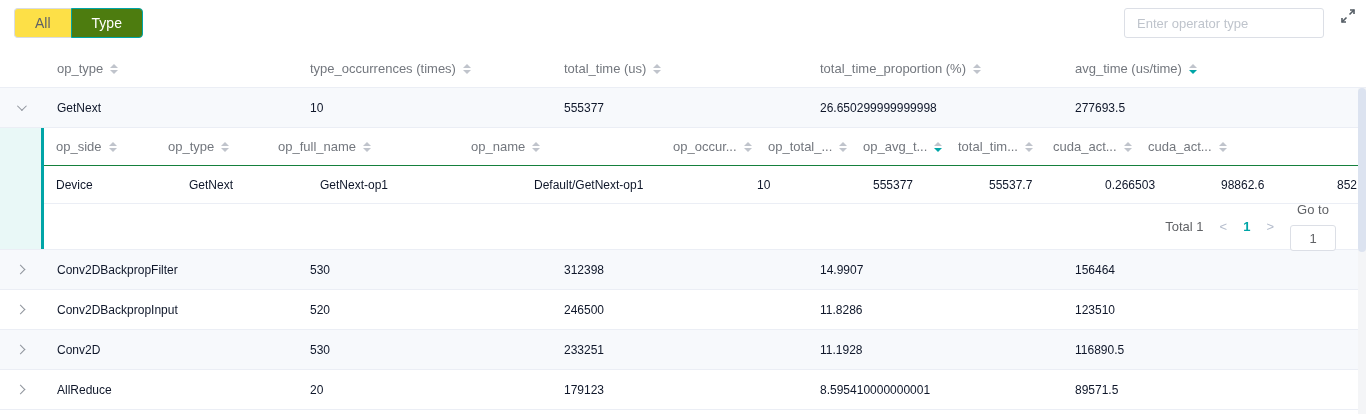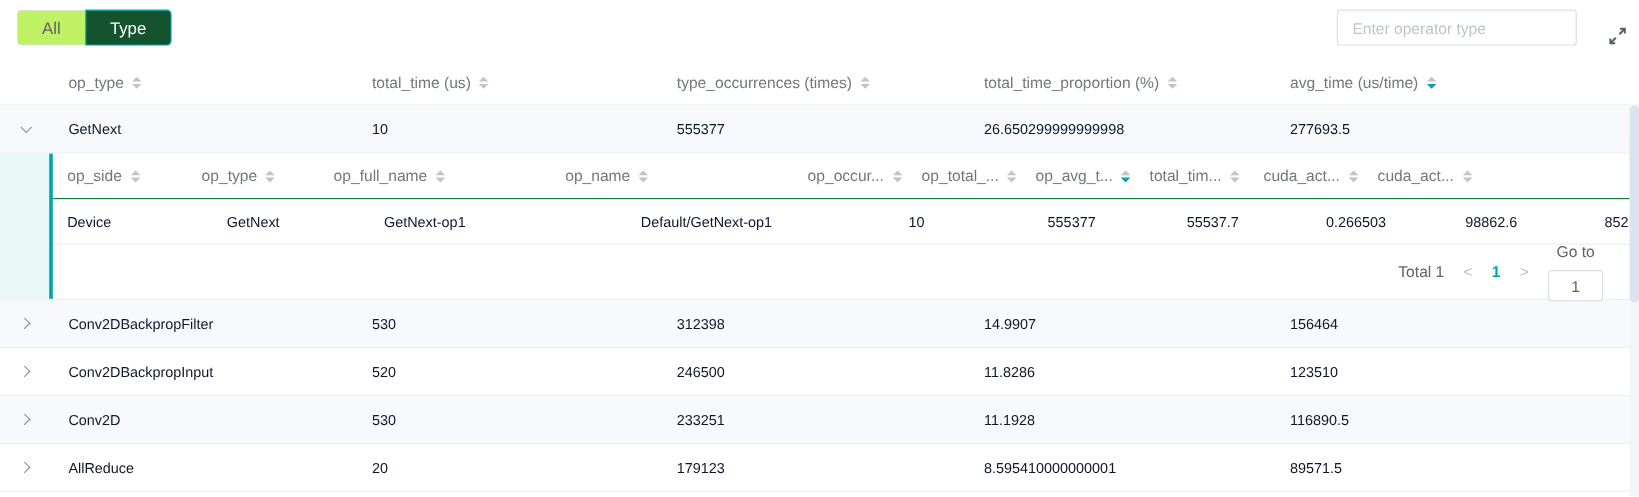--- a/index.html
+++ b/index.html
@@ -3,25 +3,25 @@
 <meta charset="utf-8">
 <style>
   * { margin:0; padding:0; box-sizing:border-box; }
   html,body { background:#fff; }
   body { font-family:"Liberation Sans", sans-serif; color:#606266; }
   .app { position:relative; width:1366px; height:414px; background:#fff; overflow:hidden; }
 
   
   .toolbar { display:flex; justify-content:space-between; align-items:flex-start; padding:8px 10px 0 14px; height:50px; }
   .btn-group { display:flex; }
-  .btn { height:30px; padding:0 20px; font-size:14px; font-family:inherit; cursor:pointer; border:1px solid #d9dce3; background:#bef264; color:#606266; }
+  .btn { height:30px; padding:0 20px; font-size:14px; font-family:inherit; cursor:pointer; border:1px solid #d9dce3; background:#fde047; color:#606266; }
   .btn.left { border-radius:4px 0 0 4px; border-right:none; }
   .btn.right { border-radius:0 4px 4px 0; }
-  .btn.active { background:#14532d; border-color:#00a5a7; color:#fff; }
-  .toolbar-right { display:flex; align-items:flex-end; gap:26px; }
+  .btn.active { background:#4d7c0f; border-color:#00a5a7; color:#fff; }
+  .toolbar-right { display:flex; align-items:flex-start; gap:16px; }
   .search-input { width:200px; height:30px; border:1px solid #dcdfe6; border-radius:3px; padding:0 12px; font-size:13px; font-family:inherit; color:#606266; outline:none; }
   .search-input::placeholder { color:#bfc4cc; }
   .fs-icon { width:16px; height:16px; cursor:pointer; display:inline-block; }
 
   
   .grid-main { display:grid; grid-template-columns:40px 253px 254px 256px 255px 1fr; align-items:center; }
   .thead { height:38px; border-bottom:1px solid #ebeef5; }
   .th { display:flex; align-items:center; gap:7px; padding-left:17px; font-size:13px; color:#73777e; white-space:nowrap; overflow:hidden; }
   .cell { padding-left:17px; font-size:12px; color:#0f172a; white-space:nowrap; overflow:hidden; }
   .row { height:40px; border-bottom:1px solid #ebeef5; cursor:pointer; }
@@ -85,28 +85,28 @@
   <div class="grid-main thead">
     <div></div>
     <div class="th">
       <span>op_type</span>
       <span class="sorters">
           <i class="up"></i>
           <i class="down"></i>
         </span>
     </div>
     <div class="th">
+      <span>type_occurrences (times)</span>
+      <span class="sorters">
+          <i class="up"></i>
+          <i class="down"></i>
+        </span>
+    </div>
+    <div class="th">
       <span>total_time (us)</span>
-      <span class="sorters">
-          <i class="up"></i>
-          <i class="down"></i>
-        </span>
-    </div>
-    <div class="th">
-      <span>type_occurrences (times)</span>
       <span class="sorters">
           <i class="up"></i>
           <i class="down"></i>
         </span>
     </div>
     <div class="th">
       <span>total_time_proportion (%)</span>
       <span class="sorters">
           <i class="up"></i>
           <i class="down"></i>

